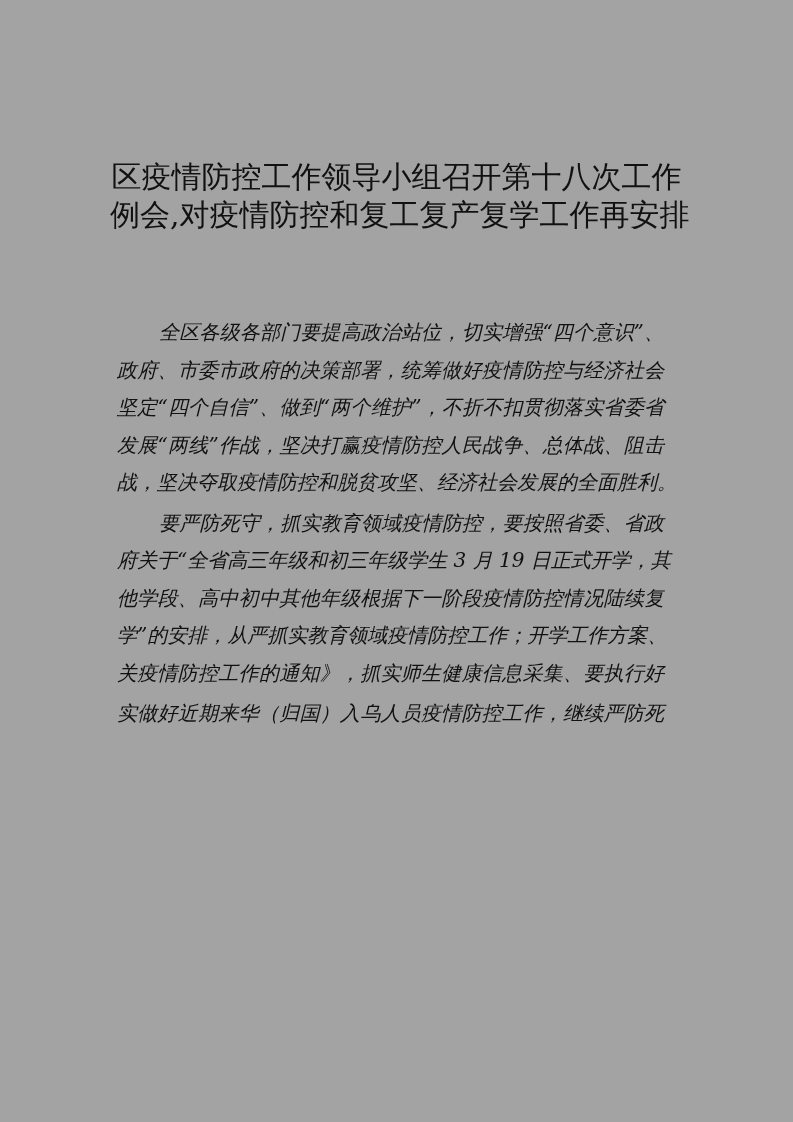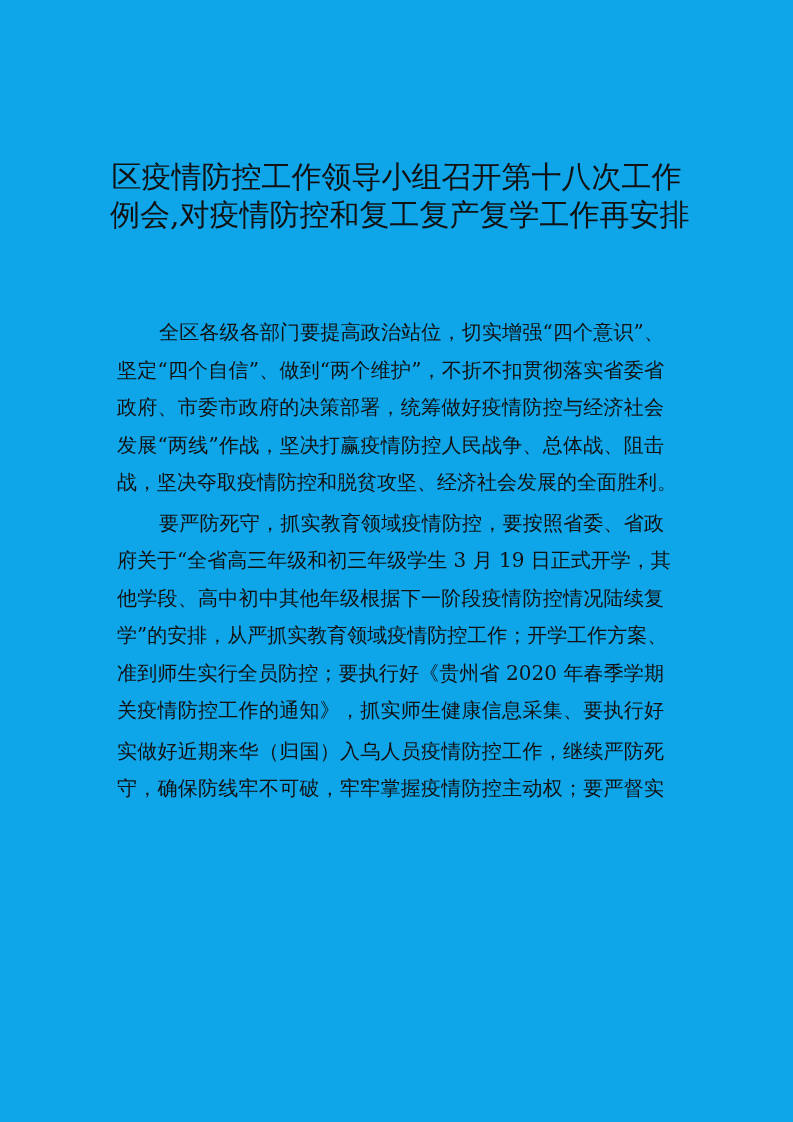--- a/index.html
+++ b/index.html
@@ -1,56 +1,54 @@
 <!DOCTYPE html>
 <html><head>
 <meta charset="utf-8">
 <style>
   html, body { margin: 0; padding: 0; background: #ffffff; }
   body { width: 793px; height: 1122px; position: relative; overflow: hidden;
          font-family: "DejaVu Serif", "Liberation Serif", serif; color: #111; }
-  .page { position: absolute; left: 0; top: 0; width: 793px; height: 1122px; background: #0ea5e9; }
+  .page { position: absolute; left: 0; top: 0; width: 793px; height: 1122px; background: #a3a3a3; }
   .title { position: absolute; left: 110px; top: 158px; width: 573px; text-align: center;
            font-size: 30px; line-height: 37.5px; font-weight: normal; margin: 0; letter-spacing: 0px; }
   .title .tline { display: block; white-space: nowrap; }
   .body { position: absolute; left: 117px; top: 314px; width: 563px; }
-  .para { margin: 0 16px 3px 0; }
+  .para { margin: 0 16px 3px 0; font-style: italic; }
   .line { display: block; font-size: 20px; line-height: 37.5px; height: 37.5px;
           text-align: justify; text-align-last: justify; white-space: nowrap; overflow: visible; }
   .line.indent { padding-left: 42px; }
   .line.last { text-align-last: left; }
 </style>
 </head>
 <body>
 
 <div class="page">
 
   <h1 class="title">
     <span class="tline">区疫情防控工作领导小组召开第十八次工作</span>
     <span class="tline">例会,对疫情防控和复工复产复学工作再安排</span>
   </h1>
 
   <div class="body">
 
     <div class="para">
       <span class="line indent">全区各级各部门要提高政治站位，切实增强“四个意识”、</span>
+      <span class="line">政府、市委市政府的决策部署，统筹做好疫情防控与经济社会</span>
       <span class="line">坚定“四个自信”、做到“两个维护”，不折不扣贯彻落实省委省</span>
-      <span class="line">政府、市委市政府的决策部署，统筹做好疫情防控与经济社会</span>
       <span class="line">发展“两线”作战，坚决打赢疫情防控人民战争、总体战、阻击</span>
       <span class="line">战，坚决夺取疫情防控和脱贫攻坚、经济社会发展的全面胜利。</span>
     </div>
 
     <div class="para">
       <span class="line indent">要严防死守，抓实教育领域疫情防控，要按照省委、省政</span>
       <span class="line">府关于“全省高三年级和初三年级学生 3 月 19 日正式开学，其</span>
       <span class="line">他学段、高中初中其他年级根据下一阶段疫情防控情况陆续复</span>
       <span class="line">学”的安排，从严抓实教育领域疫情防控工作；开学工作方案、</span>
-      <span class="line">准到师生实行全员防控；要执行好《贵州省 2020 年春季学期</span>
       <span class="line">关疫情防控工作的通知》，抓实师生健康信息采集、要执行好</span>
     </div>
 
     <div class="para">
       <span class="line">实做好近期来华（归国）入乌人员疫情防控工作，继续严防死</span>
-      <span class="line">守，确保防线牢不可破，牢牢掌握疫情防控主动权；要严督实</span>
     </div>
 
   </div>
 </div>
 
 </body></html>

